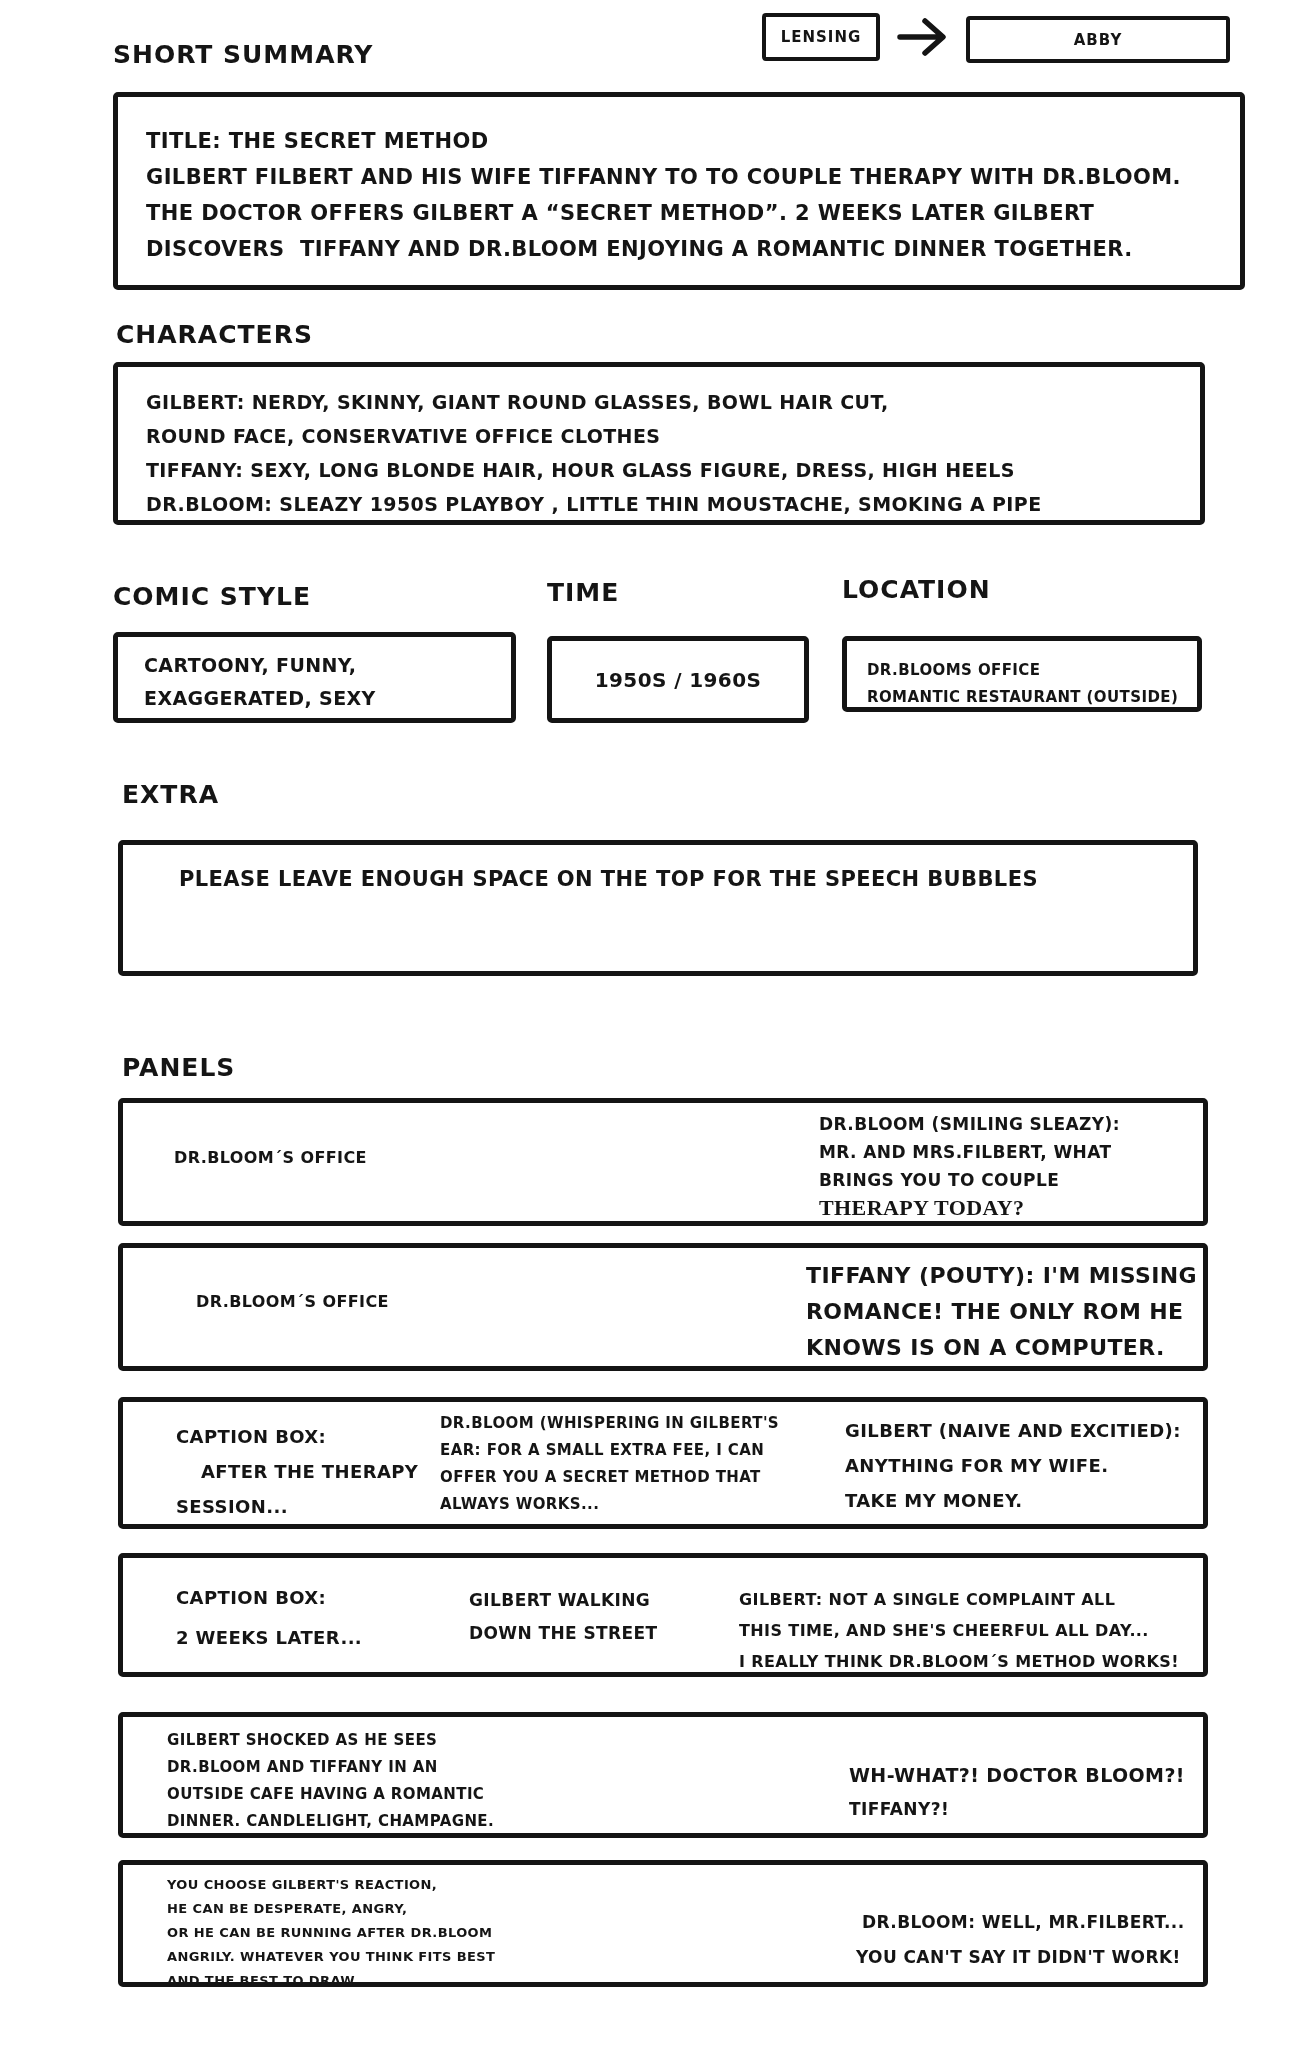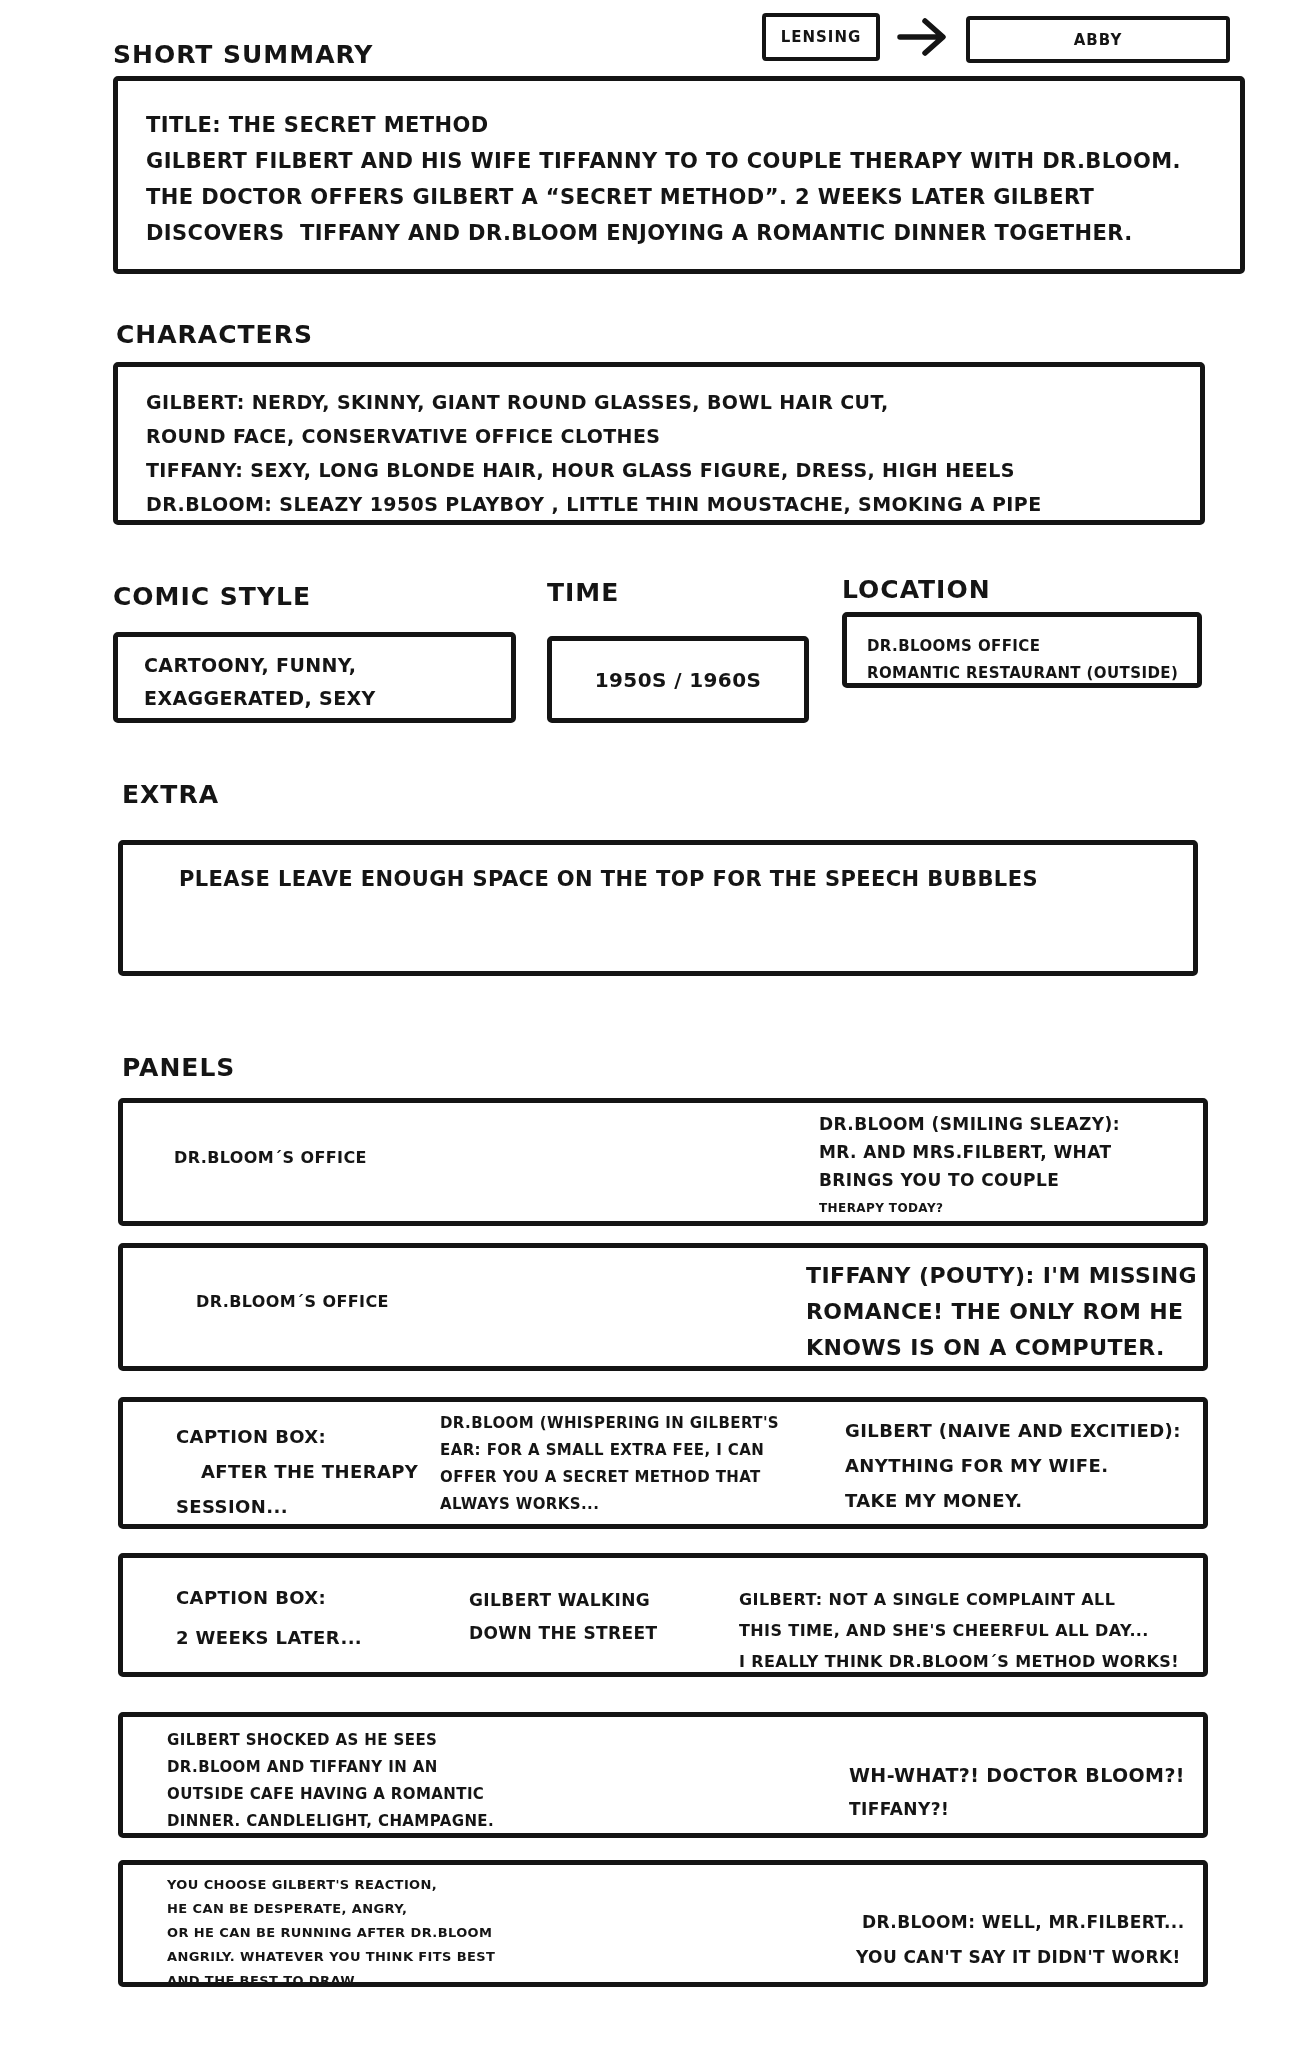--- a/index.html
+++ b/index.html
@@ -51,21 +51,21 @@
     <span>LENSING</span>
   </div>
   <svg class="arrow" style="left:896px;top:14px;" width="56" height="46" viewBox="0 0 56 46">
     <path d="M4 23 H44 M29 7 L47 23 L29 39" fill="none" stroke="#141414" stroke-width="5.5" stroke-linecap="round" stroke-linejoin="round"></path>
   </svg>
   <div class="hdrbox" style="left:966px;top:16px;width:264px;height:47px;">
     <span>ABBY</span>
   </div>
 
   <div class="h" style="left:113px;top:40px;">SHORT SUMMARY</div>
-  <div class="box t21" style="left:113px;top:76px;width:1132px;height:198px;">
+  <div class="box t21" style="left:113px;top:92px;width:1132px;height:198px;">
     <div class="cell" style="left:28px;top:26px;">
       <div class="tl">TITLE: THE SECRET METHOD</div>
       <div class="tl">GILBERT FILBERT AND HIS WIFE TIFFANNY TO TO COUPLE THERAPY WITH DR.BLOOM.</div>
       <div class="tl">THE DOCTOR OFFERS GILBERT A “SECRET METHOD”. 2 WEEKS LATER GILBERT</div>
       <div class="tl">DISCOVERS  TIFFANY AND DR.BLOOM ENJOYING A ROMANTIC DINNER TOGETHER.</div>
     </div>
   </div>
 
   <div class="h" style="left:116px;top:320px;">CHARACTERS</div>
   <div class="box t19" style="left:113px;top:362px;width:1092px;height:163px;">
@@ -85,21 +85,21 @@
     <div class="cell" style="left:26px;top:12px;">
       <div class="tl" style="font-size:19px;line-height:33px;">CARTOONY, FUNNY,</div>
       <div class="tl" style="font-size:19px;line-height:33px;">EXAGGERATED, SEXY</div>
     </div>
   </div>
 
   <div class="box" style="left:547px;top:636px;width:262px;height:87px;display:flex;align-items:center;justify-content:center;">
     <span class="tl" style="font-size:20px;">1950S / 1960S</span>
   </div>
 
-  <div class="box" style="left:842px;top:612px;width:360px;height:76px;">
+  <div class="box" style="left:842px;top:636px;width:360px;height:76px;">
     <div class="cell" style="left:20px;top:16px;">
       <div class="tl" style="font-size:15px;line-height:27px;">DR.BLOOMS OFFICE</div>
       <div class="tl" style="font-size:15px;line-height:27px;">ROMANTIC RESTAURANT (OUTSIDE)</div>
     </div>
   </div>
 
   <div class="h" style="left:122px;top:780px;">EXTRA</div>
   <div class="box" style="left:118px;top:840px;width:1080px;height:136px;">
     <div class="cell" style="left:56px;top:22px;">
       <div class="tl" style="font-size:21px;">PLEASE LEAVE ENOUGH SPACE ON THE TOP FOR THE SPEECH BUBBLES</div>
@@ -109,21 +109,21 @@
   <div class="h" style="left:122px;top:1053px;">PANELS</div>
 
   <div class="box" style="left:118px;top:1098px;width:1090px;height:128px;">
     <div class="cell" style="left:51px;top:45px;">
       <div class="tl" style="font-size:16px;">DR.BLOOM´S OFFICE</div>
     </div>
     <div class="cell" style="left:696px;top:7px;">
       <div class="tl" style="font-size:17px;line-height:28px;">DR.BLOOM (SMILING SLEAZY):</div>
       <div class="tl" style="font-size:17px;line-height:28px;">MR. AND MRS.FILBERT, WHAT</div>
       <div class="tl" style="font-size:17px;line-height:28px;">BRINGS YOU TO COUPLE</div>
-      <div class="tl" style="font-size:12px;line-height:28px;">THERAPY TODAY?</div>
+      <div class="tl" style="font-size:22px;line-height:28px;font-family:Liberation Serif, serif;">THERAPY TODAY?</div>
     </div>
   </div>
 
   <div class="box" style="left:118px;top:1243px;width:1090px;height:128px;">
     <div class="cell" style="left:73px;top:44px;">
       <div class="tl" style="font-size:16px;">DR.BLOOM´S OFFICE</div>
     </div>
     <div class="cell" style="left:683px;top:10px;">
       <div class="tl" style="font-size:22px;line-height:36px;">TIFFANY (POUTY): I'M MISSING</div>
       <div class="tl" style="font-size:22px;line-height:36px;">ROMANCE! THE ONLY ROM HE</div>

